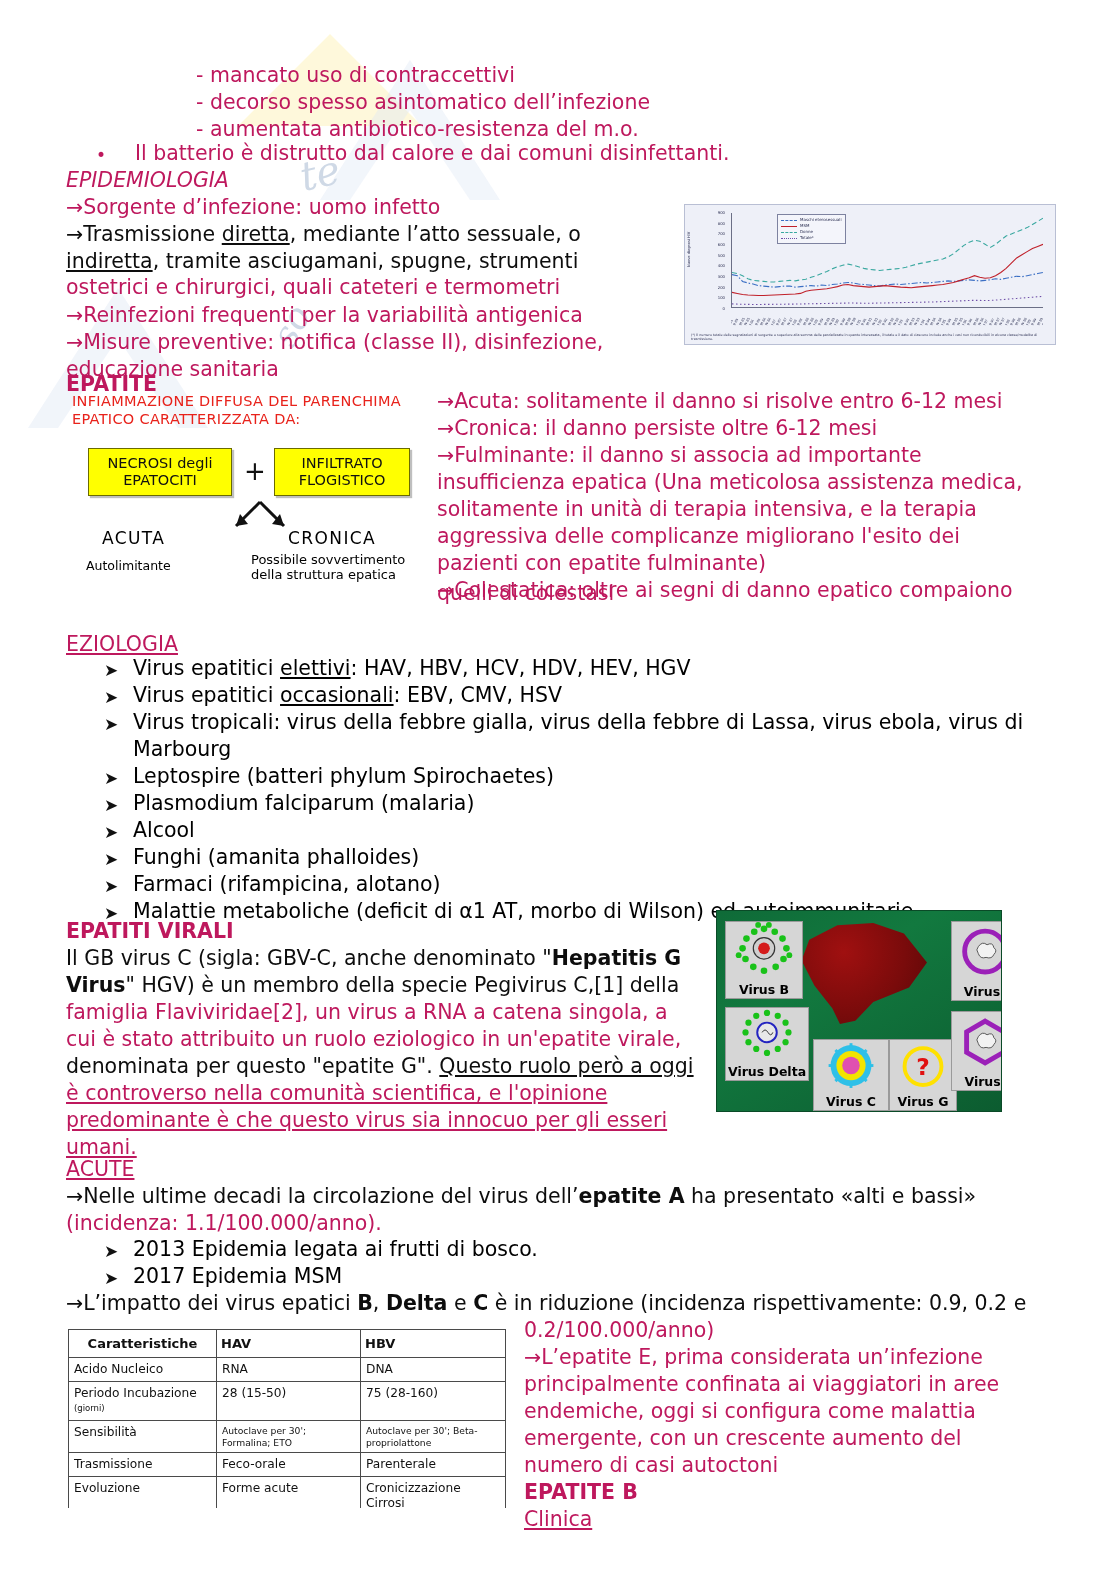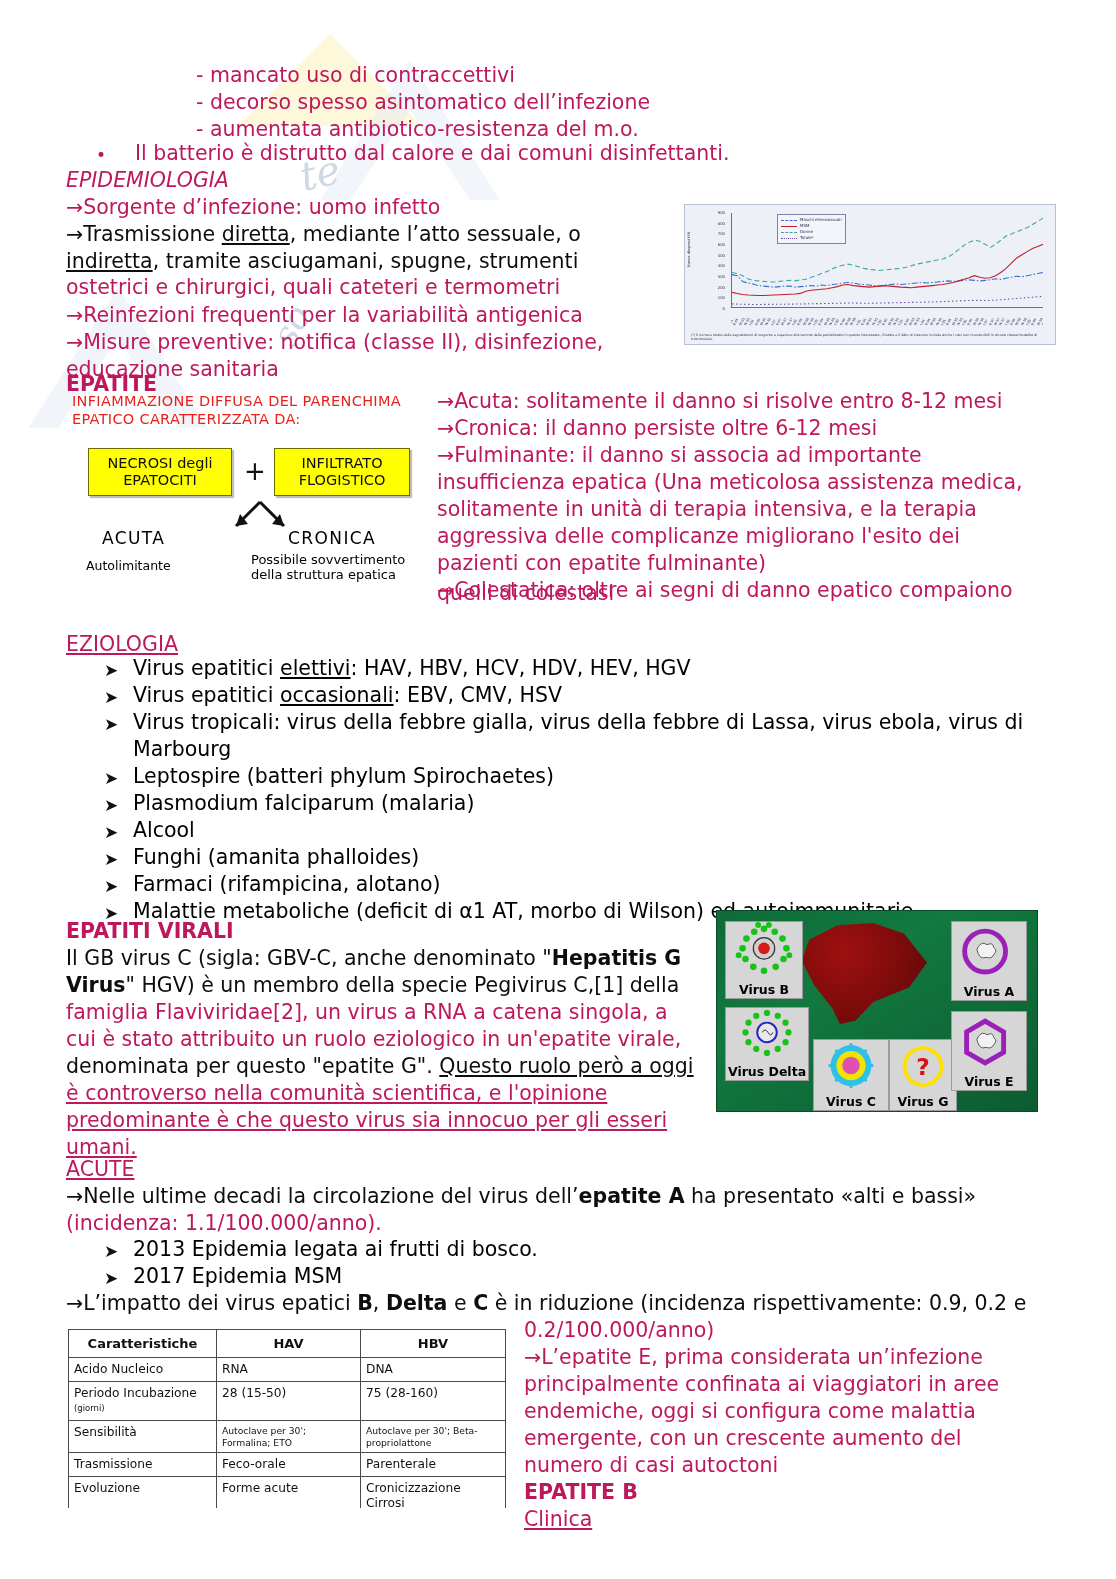--- a/index.html
+++ b/index.html
@@ -227,21 +227,21 @@
     width: 168px;
     font-size: 13px;
     line-height: 15px;
   }
 
   
   #liver-figure {
     position: absolute;
     left: 716px;
     top: 910px;
-    width: 322px;
+    width: 286px;
     height: 202px;
     background: linear-gradient(150deg,#0f6b38 0%,#12793f 35%,#0c5c30 100%);
     border: 1px solid #0a4a27;
     box-sizing: border-box;
     overflow: hidden;
     z-index: 2;
   }
   .vtile {
     position: absolute;
     background: #d6d6d6;
@@ -288,21 +288,21 @@
     vertical-align: top;
     padding: 4px 5px;
     font-family: "DejaVu Sans", sans-serif;
     font-size: 12.2px;
     line-height: 15px;
     color: #111;
     box-sizing: border-box;
   }
   #cmp-table th {
     font-weight: bold;
-    text-align: center;
+    text-align: left;
     font-size: 13px;
     padding: 6px 4px;
   }
   #cmp-table th.lead { text-align: center; }
   #cmp-table td.small { font-size: 9.2px; line-height: 11.5px; }
   #cmp-table .sub { font-size: 8.5px; }
   #cmp-table col.c1 { width: 148px; }
   #cmp-table col.c2 { width: 144px; }
   #cmp-table col.c3 { width: 145px; }
   #table-clip {
@@ -482,21 +482,21 @@
         <path d="M22 28 L34 26 L26 16 Z" fill="#111"></path>
         <path d="M46 4 L70 28" stroke="#111" stroke-width="3" fill="none"></path>
         <path d="M70 28 L58 26 L66 16 Z" fill="#111"></path>
       </svg>
       <div class="acuta-lbl">ACUTA</div>
       <div class="cronica-lbl">CRONICA</div>
       <div class="autolim-lbl">Autolimitante</div>
       <div class="sovv-lbl">Possibile sovvertimento della struttura epatica</div>
     </div>
 
-    <div class="tx" style="left:437px; top:388px;">→Acuta: solitamente il danno si risolve entro 8-12 mesi</div>
+    <div class="tx" style="left:437px; top:388px;">→Acuta: solitamente il danno si risolve entro 6-12 mesi</div>
     <div class="tx" style="left:437px; top:415px;">→Cronica: il danno persiste oltre 6-12 mesi</div>
     <div class="tx" style="left:437px; top:442px;">→Fulminante: il danno si associa ad importante</div>
     <div class="tx" style="left:437px; top:469px;">insufficienza epatica (Una meticolosa assistenza medica,</div>
     <div class="tx" style="left:437px; top:496px;">solitamente in unità di terapia intensiva, e la terapia</div>
     <div class="tx" style="left:437px; top:523px;">aggressiva delle complicanze migliorano l'esito dei</div>
     <div class="tx" style="left:437px; top:550px;">pazienti con epatite fulminante)</div>
     <div class="tx" style="left:437px; top:577px;">→Colestatica: oltre ai segni di danno epatico compaiono</div>
     <div class="tx" style="left:437px; top:580px;">quelli di colestasi</div>
 
     <div class="tx u" style="left:66px; top:631px;">EZIOLOGIA</div>

